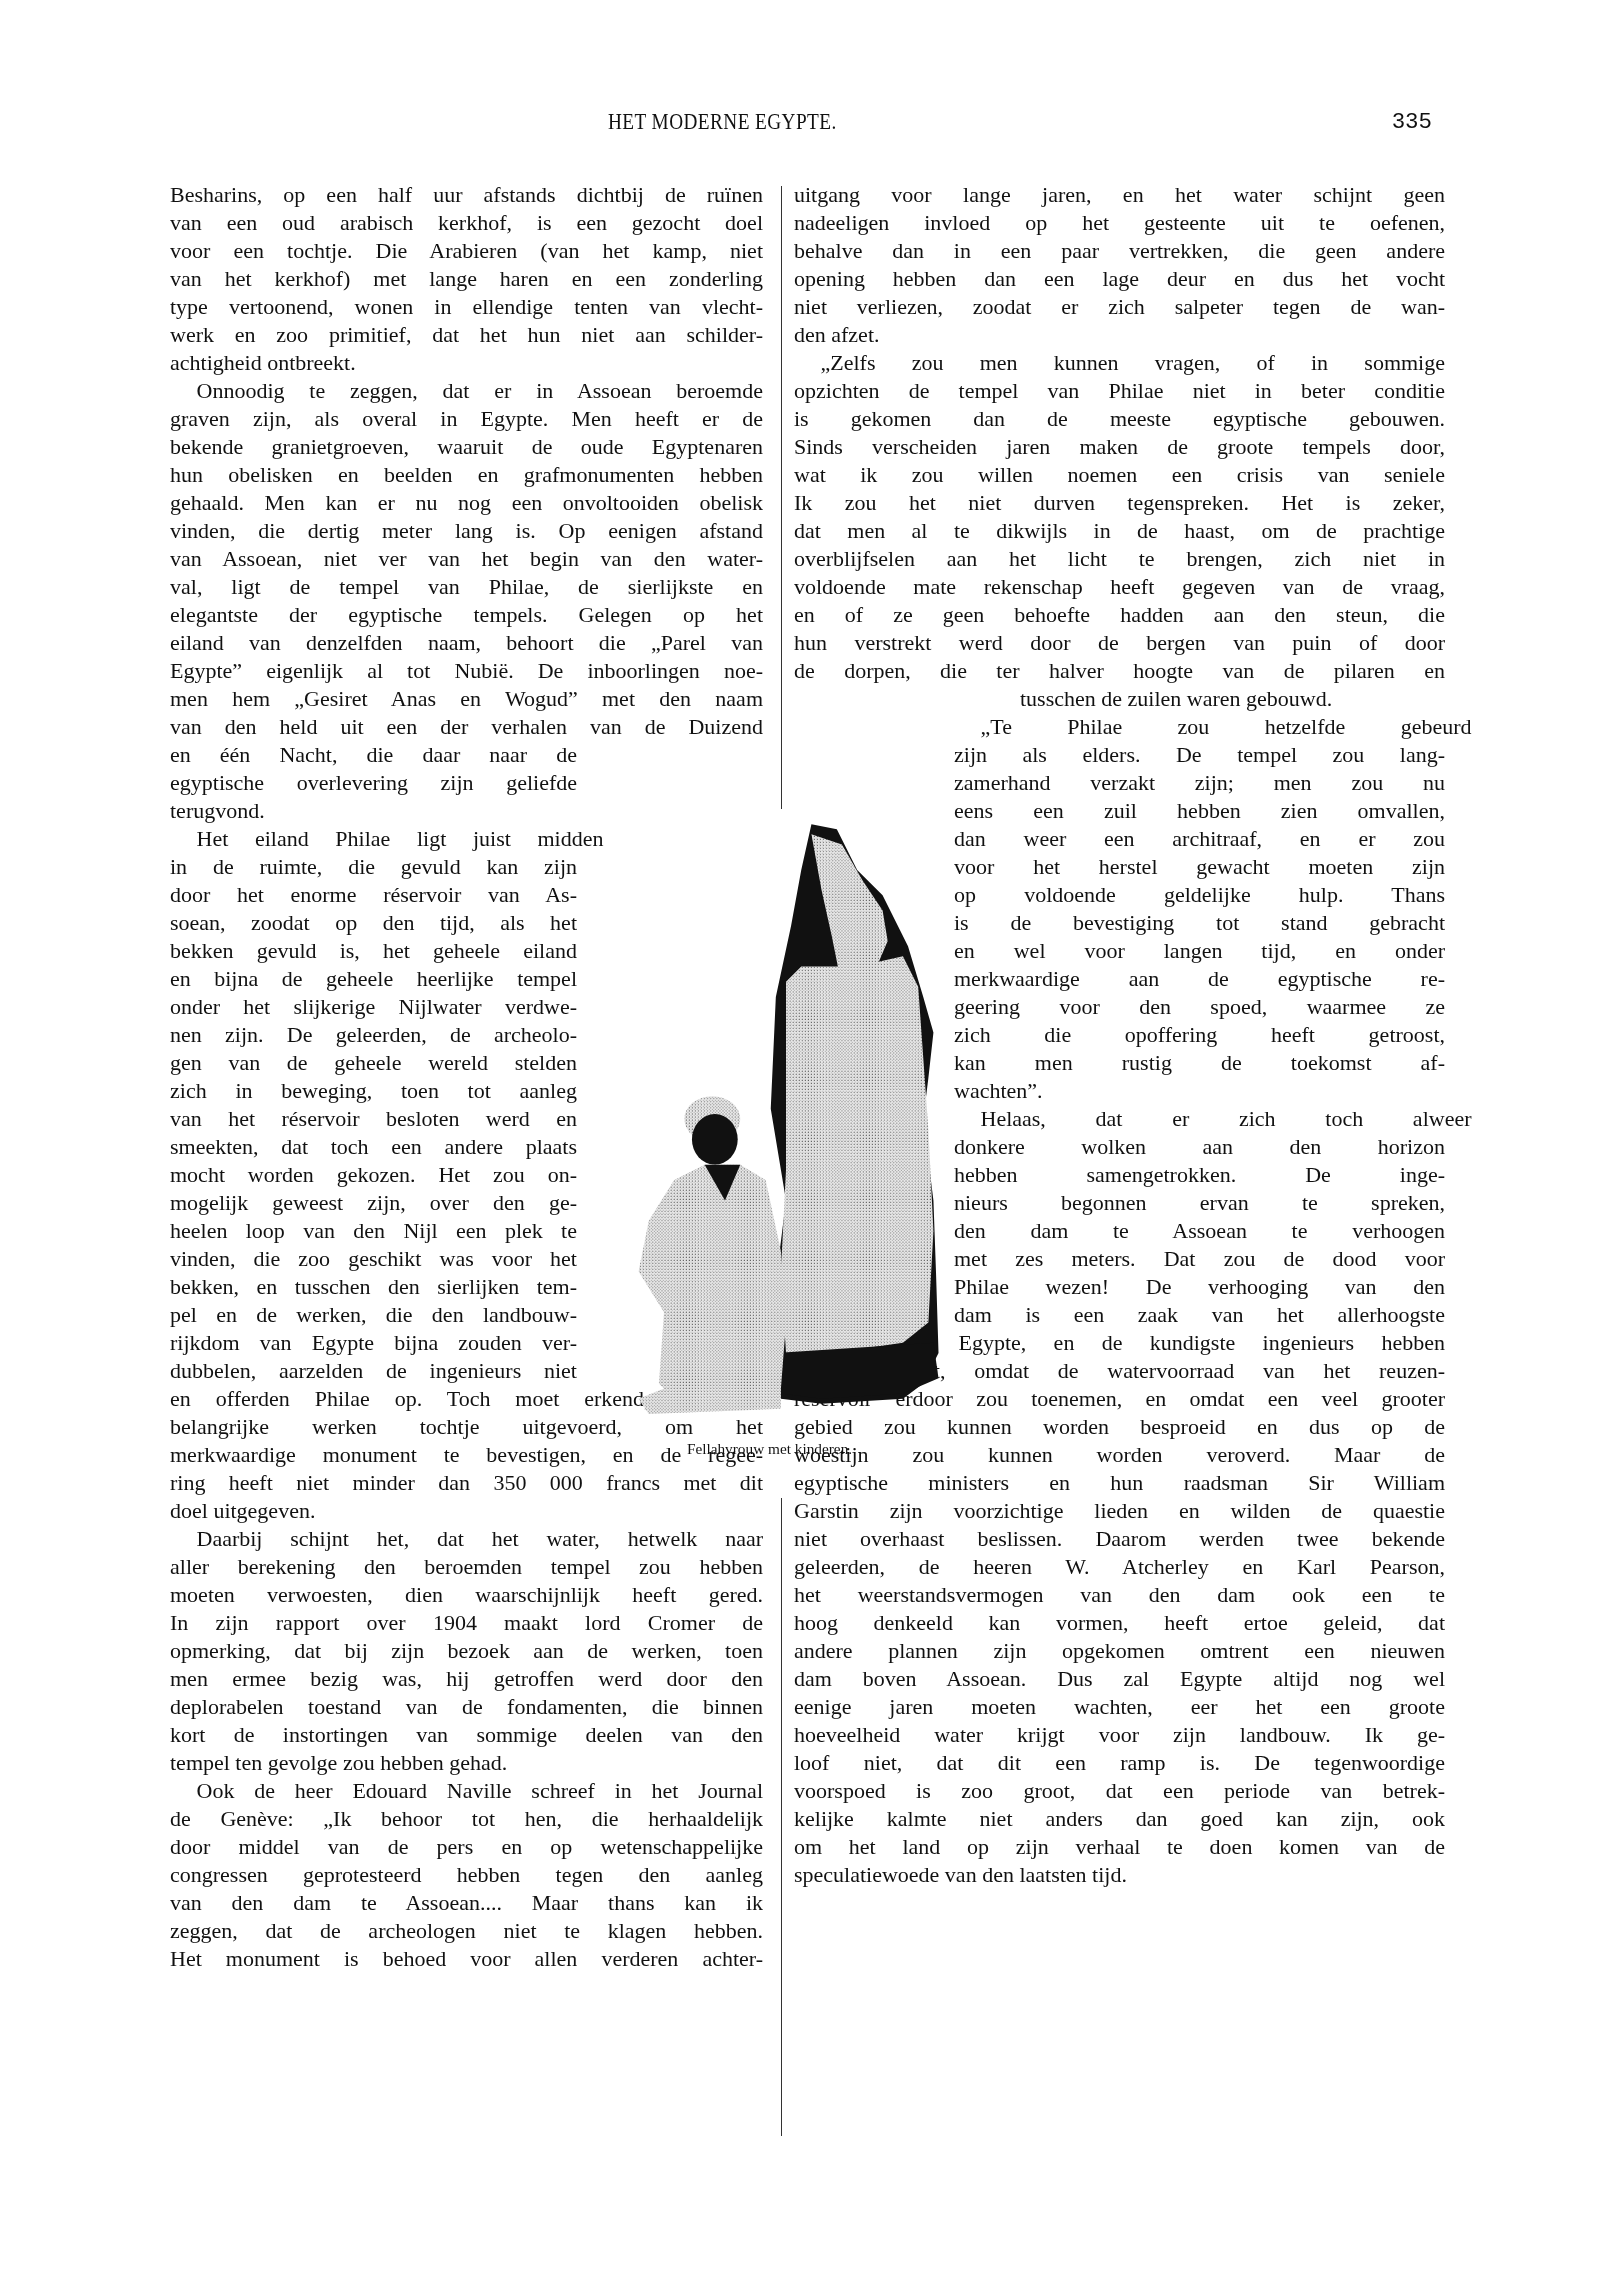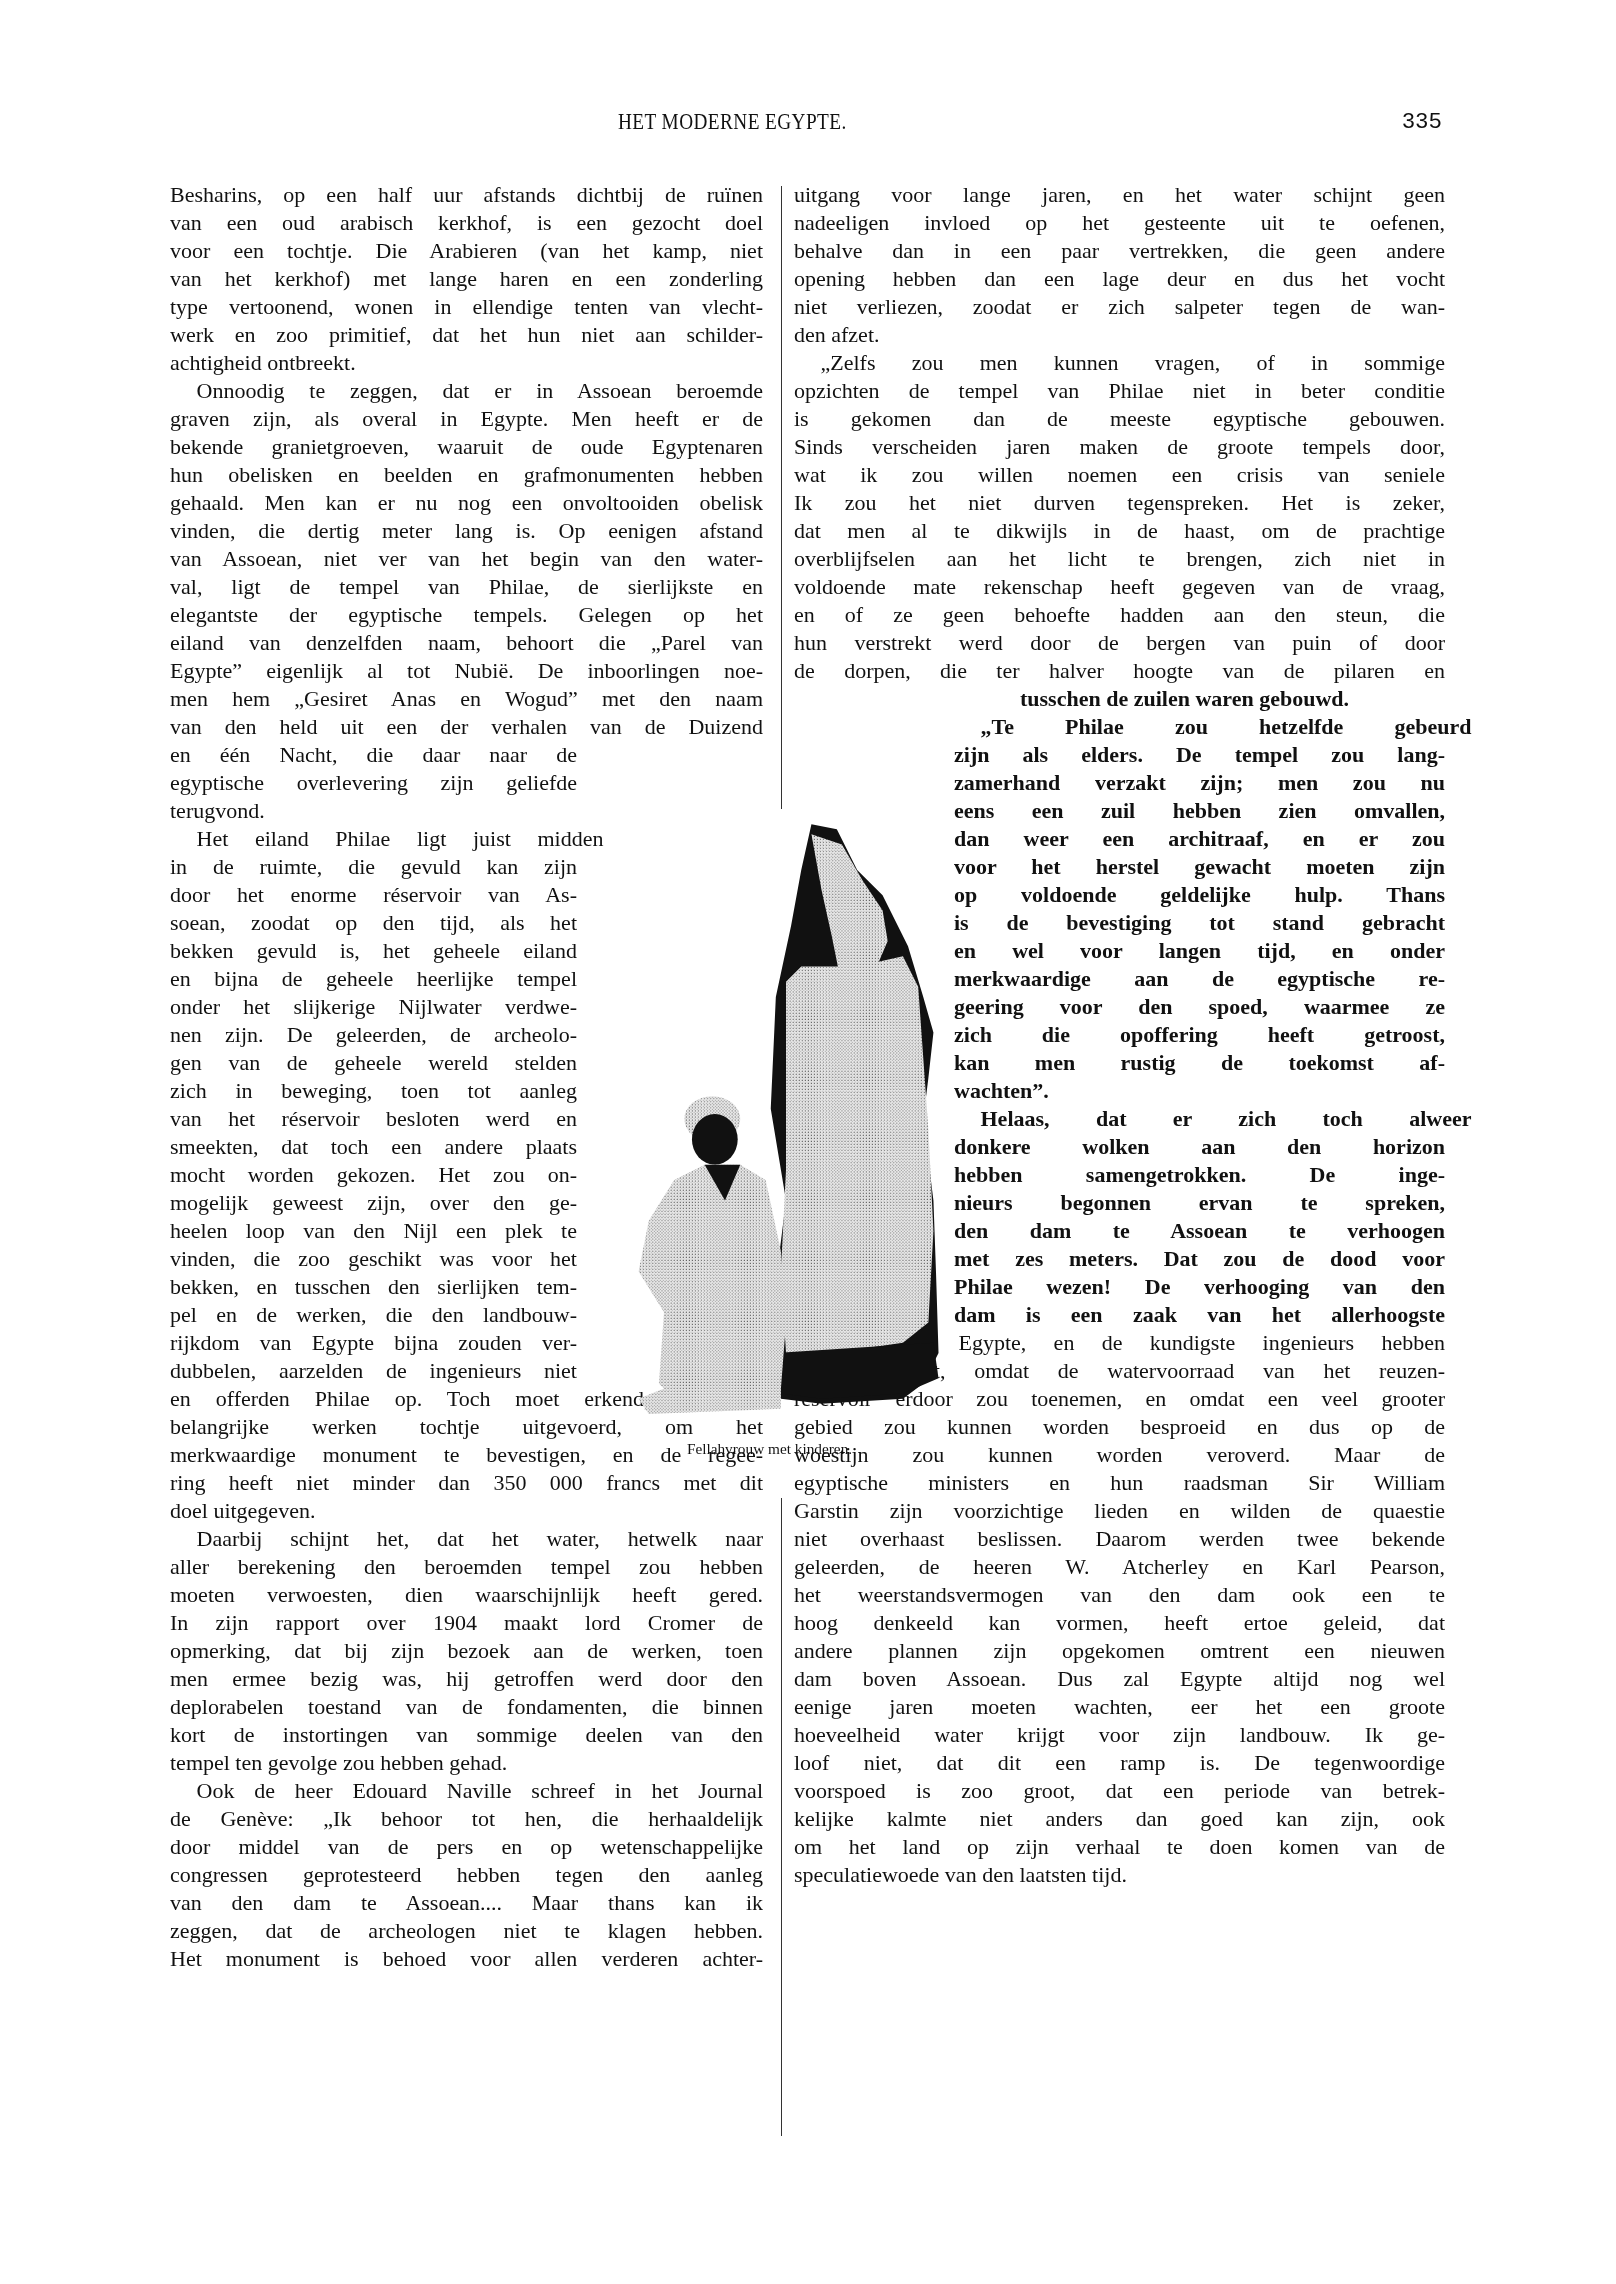--- a/index.html
+++ b/index.html
@@ -1,30 +1,30 @@
 <!DOCTYPE html>
 <html style="font-size:8.1px"><head>
 <meta charset="utf-8">
 <style>
   html, body { margin: 0; padding: 0; background: #ffffff; }
   body { width: 1617px; height: 2284px; position: relative; overflow: hidden;
          font-family: "DejaVu Serif", "Liberation Serif", serif; color: #111111; }
-  .page-header { position: absolute; top: 109px; left: 170px; width: 1272px; height: 36px; text-align: right; }
+  .page-header { position: absolute; top: 109px; left: 160px; width: 1272px; height: 36px; text-align: right; }
   .running-title { position: absolute; left: 448px; top: 0; font-size: 22.4px; letter-spacing: 0.5px;
                    font-family: "Liberation Serif", serif; transform: scaleX(0.86); transform-origin: left top; }
   .page-number { position: absolute; right: 0; top: 0; font-size: 22.4px; font-family: Liberation Mono, monospace; }
   .column { position: absolute; top: 181px; }
   .col-left { left: 170px; width: 593px; }
   .col-right { left: 794px; width: 651px; }
   .line { display: block; height: 28px; line-height: 28px; font-size: 22px; white-space: nowrap;
           text-align: justify; text-align-last: justify; font-family: "Liberation Serif", serif; }
   .line.last { text-align-last: left; }
   .line.indent { padding-left: 26.5px; }
   .line.narrow-l { width: 407px; }
-  .line.narrow-r { margin-left: 160px; width: 491px; font-weight: bold; }
+  .line.narrow-r { margin-left: 160px; width: 491px; }
   .line.narrow-r.center-last { text-align-last: left; padding-left: 66px; width: 425px; }
   .column-rule { position: absolute; left: 781px; width: 1px; background: #333; }
   .rule-top { top: 186px; height: 623px; }
   .rule-bottom { top: 1498px; height: 638px; }
   .figure { position: absolute; left: 618px; top: 814px; width: 336px; height: 605px; }
   .figure svg { width: 100%; height: 100%; }
   .caption { position: absolute; left: 612px; top: 1440px; font-size: 15.3px; width: 315px; text-align: center;
              font-family: "Liberation Serif", serif; }
 </style>
 </head>

